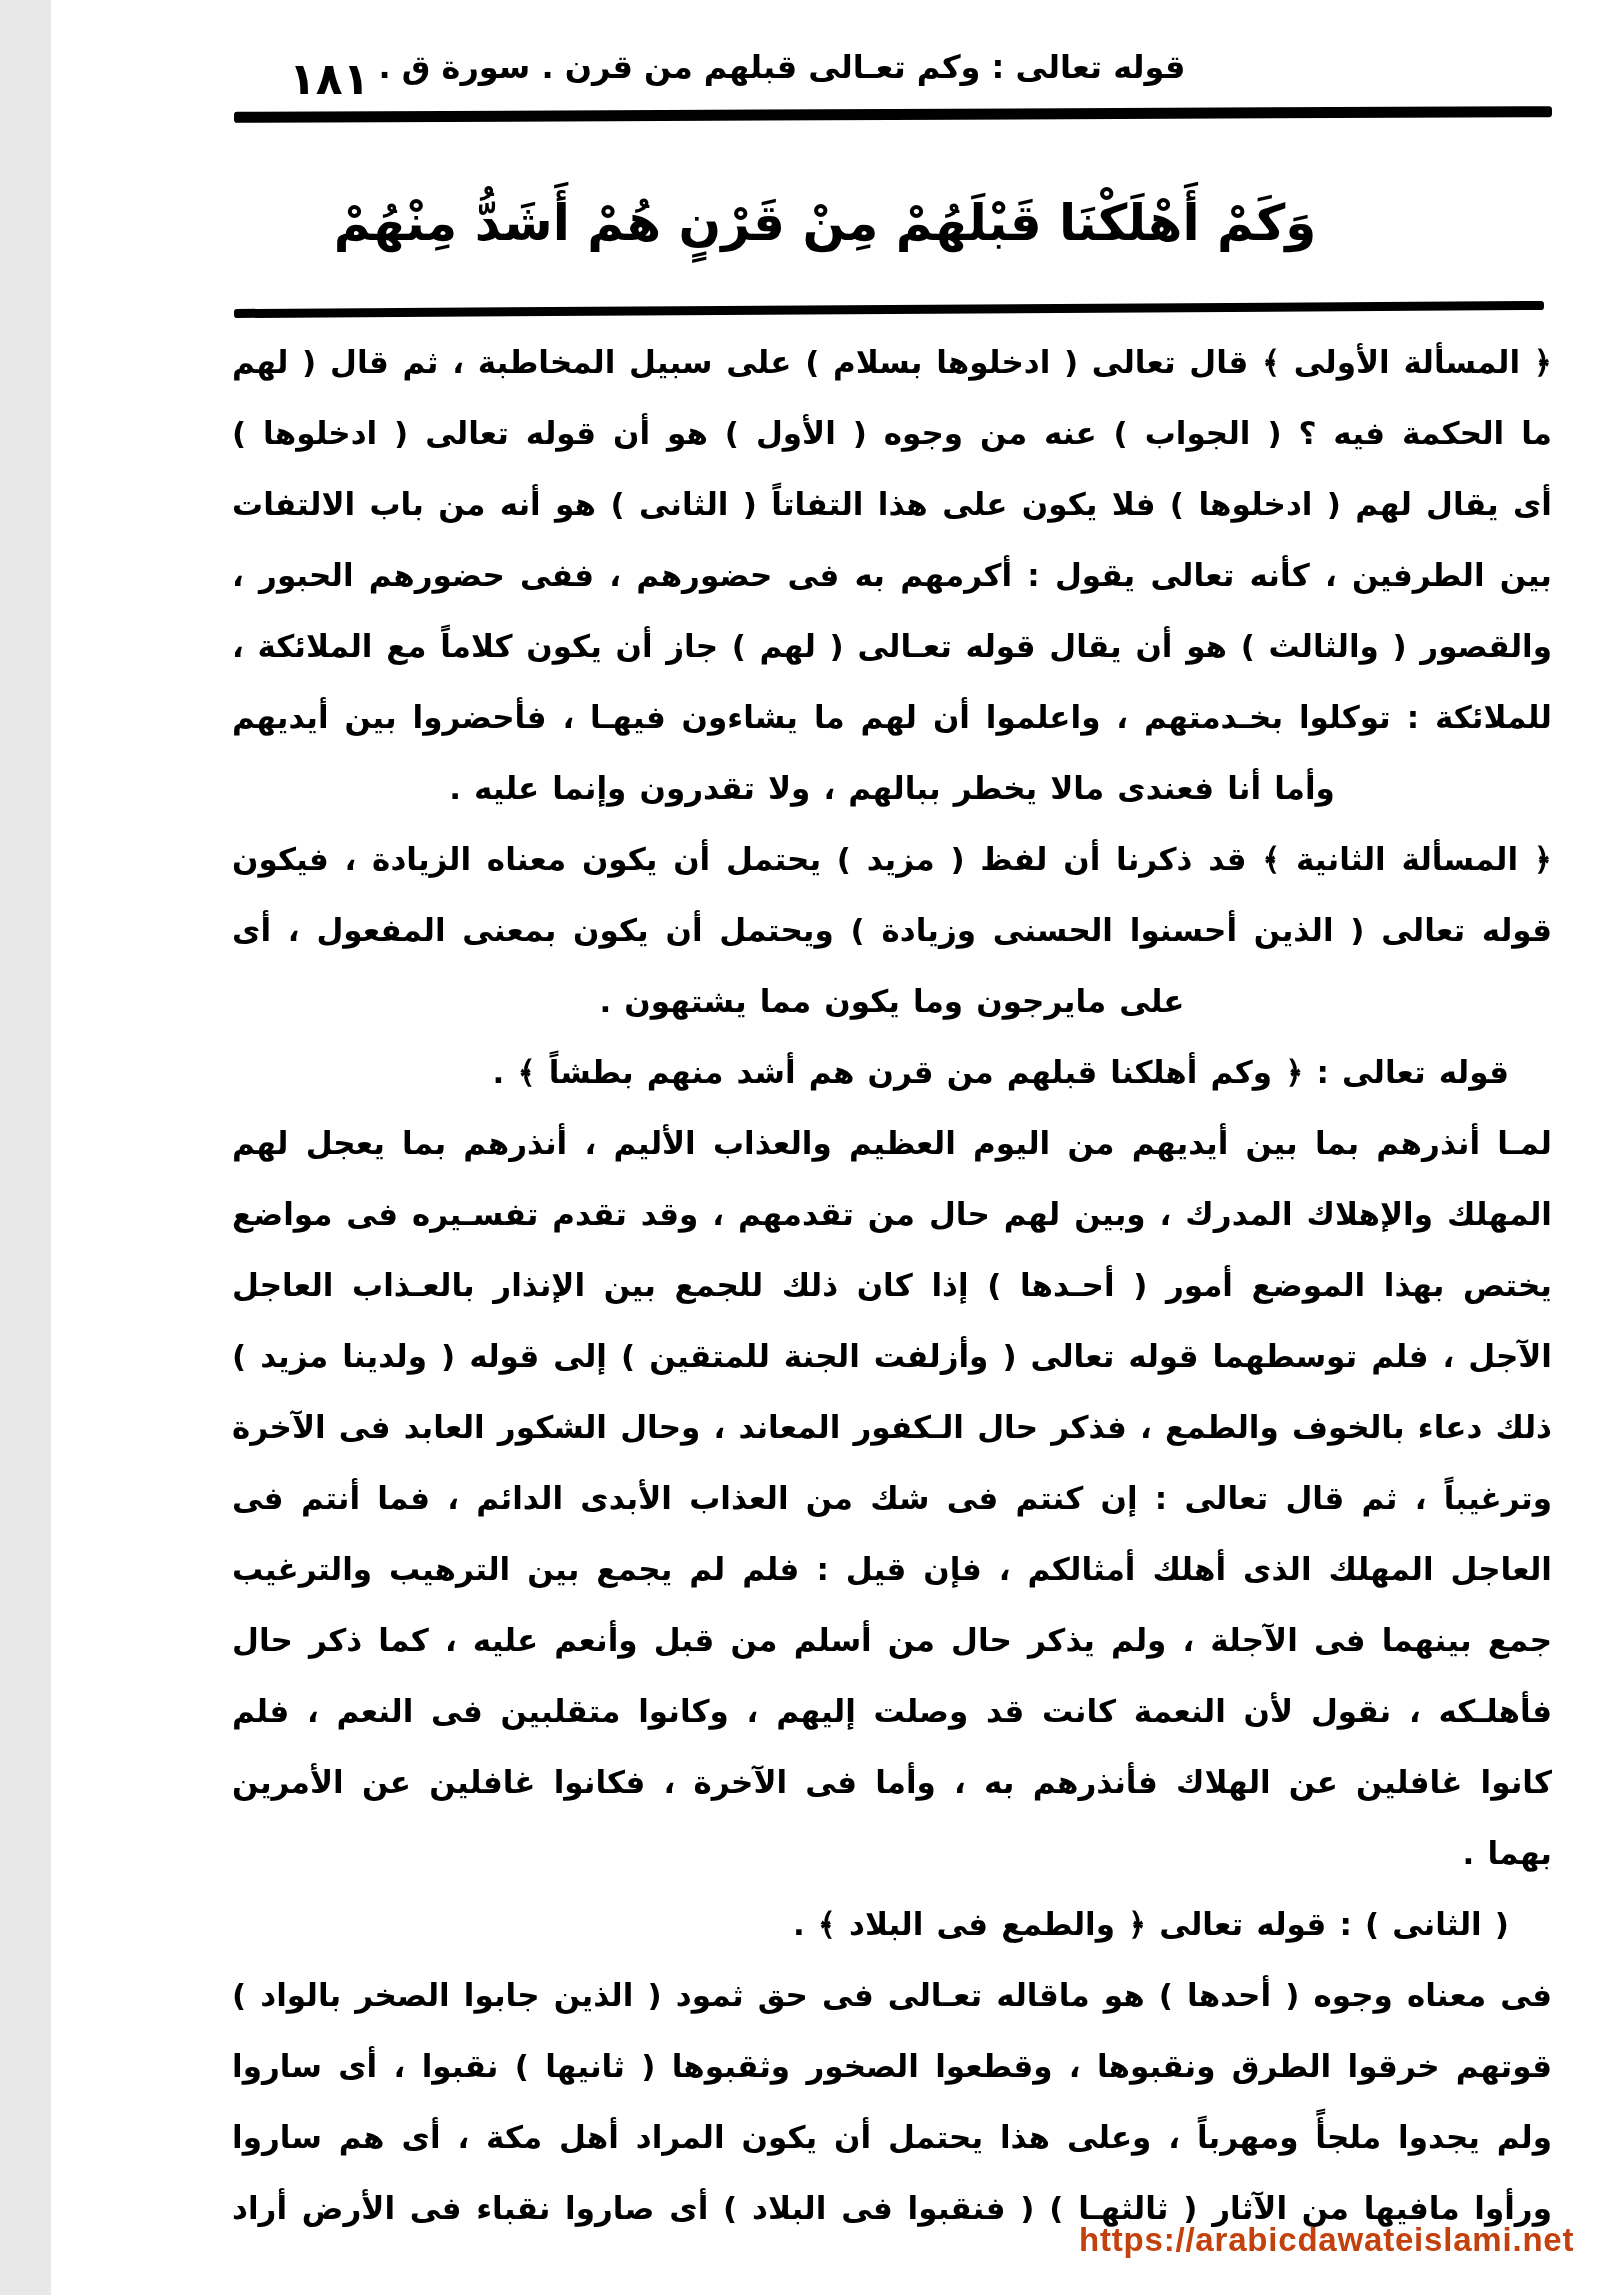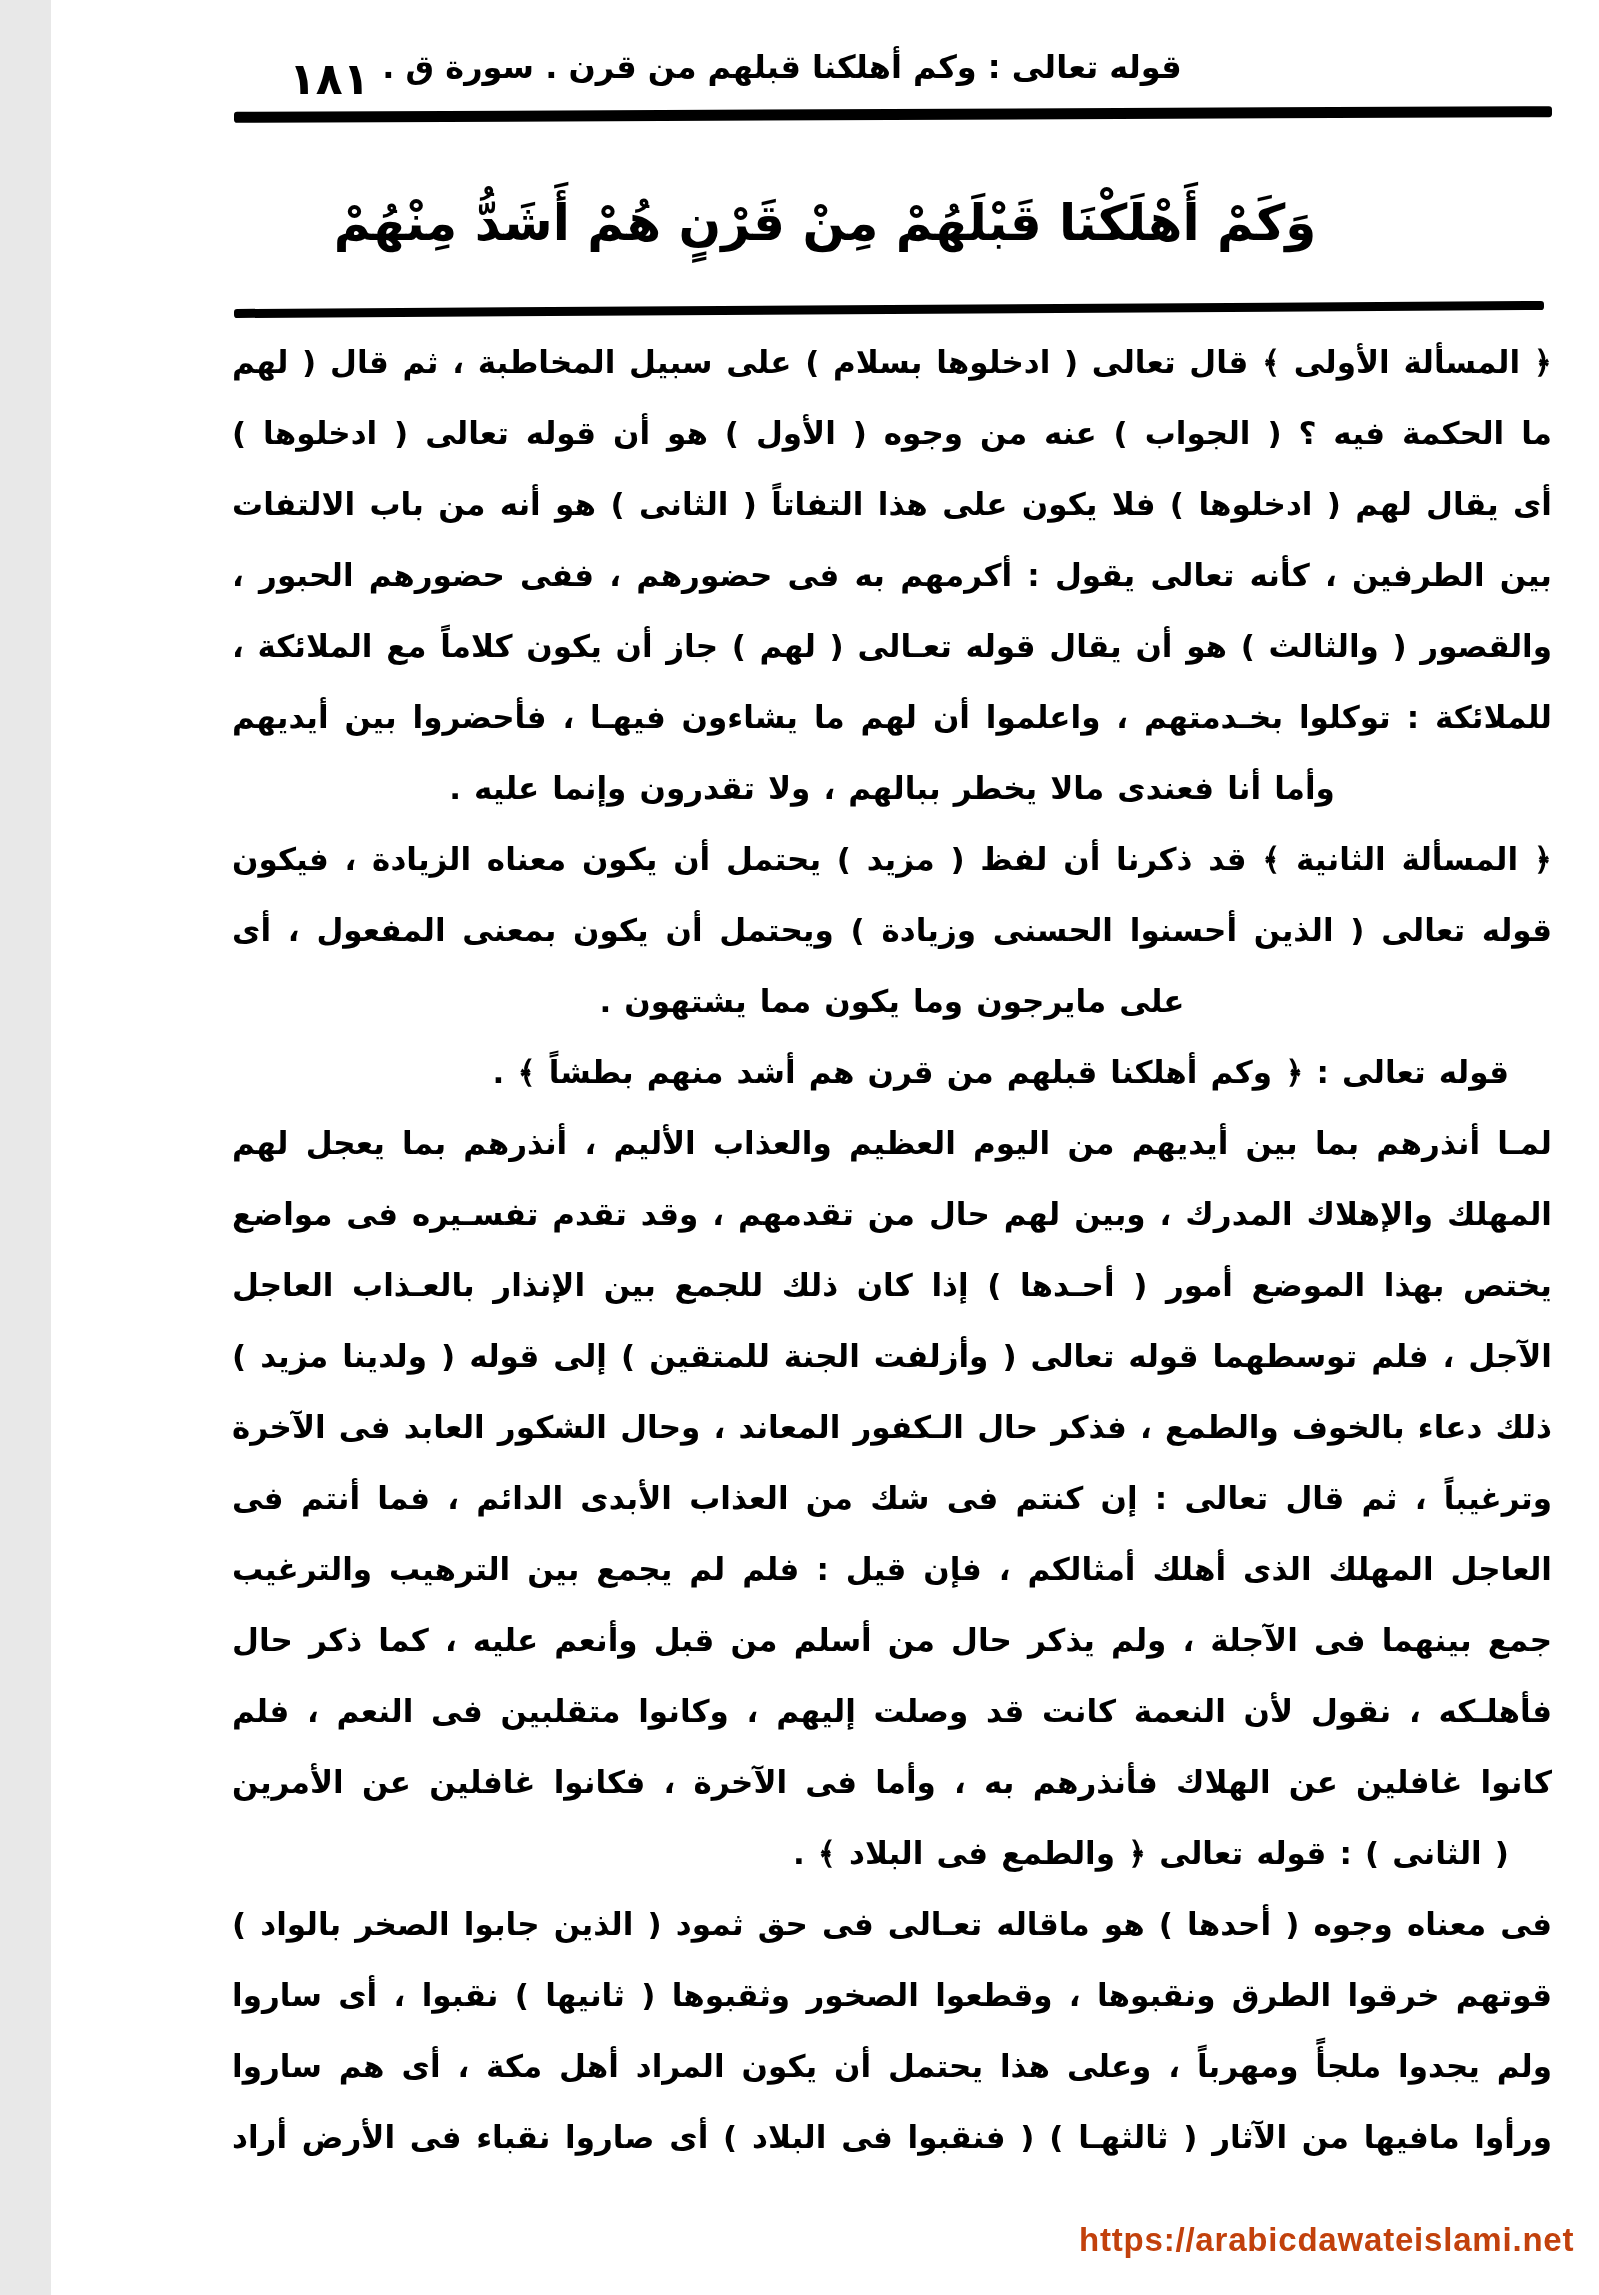--- a/index.html
+++ b/index.html
@@ -89,21 +89,21 @@
     direction: ltr;
   }
 </style>
 </head>
 <body>
 
 <div class="page" style="background: rgb(255, 255, 255); color: rgb(0, 0, 0);">
 
   <div class="pagenum">١٨١</div>
 
-  <div class="running-title">قوله تعالى : وكم أهلكنا قبلهم من قرن . سورة ق .</div>
+  <div class="running-title">قوله تعالى : وكم تعـالى قبلهم من قرن . سورة ق .</div>
 
   <div class="rule rule-top"></div>
 
   <div class="verse">
     <span>وَكَمْ أَهْلَكْنَا قَبْلَهُمْ مِنْ قَرْنٍ هُمْ أَشَدُّ مِنْهُمْ</span>
   </div>
 
   <div class="rule rule-verse"></div>
 
   <main class="body-block">
@@ -121,20 +121,21 @@
       <div class="line justify">لمـا أنذرهم بما بين أيديهم من اليوم العظيم والعذاب الأليم ، أنذرهم بما يعجل لهم من العـذاب</div>
       <div class="line justify">المهلك والإهلاك المدرك ، وبين لهم حال من تقدمهم ، وقد تقدم تفسـيره فى مواضع ، والذى</div>
       <div class="line justify">يختص بهذا الموضع أمور ( أحـدها ) إذا كان ذلك للجمع بين الإنذار بالعـذاب العاجل والعقاب</div>
       <div class="line justify">الآجل ، فلم توسطهما قوله تعالى ( وأزلفت الجنة للمتقين ) إلى قوله ( ولدينا مزيد ) نقول ليكون</div>
       <div class="line justify">ذلك دعاء بالخوف والطمع ، فذكر حال الـكفور المعاند ، وحال الشكور العابد فى الآخرة ترهيباً</div>
       <div class="line justify">وترغيباً ، ثم قال تعالى : إن كنتم فى شك من العذاب الأبدى الدائم ، فما أنتم فى ريب من العذاب</div>
       <div class="line justify">العاجل المهلك الذى أهلك أمثالكم ، فإن قيل : فلم لم يجمع بين الترهيب والترغيب فى العاجلة ، كما</div>
       <div class="line justify">جمع بينهما فى الآجلة ، ولم يذكر حال من أسلم من قبل وأنعم عليه ، كما ذكر حال من أشرك به</div>
       <div class="line justify">فأهلـكه ، نقول لأن النعمة كانت قد وصلت إليهم ، وكانوا متقلبين فى النعم ، فلم يذكرهم به ، وإنما</div>
       <div class="line justify">كانوا غافلين عن الهلاك فأنذرهم به ، وأما فى الآخرة ، فكانوا غافلين عن الأمرين جميعاً ، فأخبرهم</div>
+      <div class="line right">بهما .</div>
       <div class="line right rpad">( الثانى ) : قوله تعالى ﴿ والطمع فى البلاد ﴾ .</div>
       <div class="line justify">فى معناه وجوه ( أحدها ) هو ماقاله تعـالى فى حق ثمود ( الذين جابوا الصخر بالواد ) من</div>
       <div class="line justify">قوتهم خرقوا الطرق ونقبوها ، وقطعوا الصخور وثقبوها ( ثانيها ) نقبوا ، أى ساروا فى الأسفار</div>
       <div class="line justify">ولم يجدوا ملجأً ومهرباً ، وعلى هذا يحتمل أن يكون المراد أهل مكة ، أى هم ساروا فى الأسفار ،</div>
       <div class="line justify">ورأوا مافيها من الآثار ( ثالثهـا ) ( فنقبوا فى البلاد ) أى صاروا نقباء فى الأرض أراد ما أفادهم</div>
     </main>
 
   <div class="watermark" style="color: #c2410c;">https://arabicdawateislami.net</div>
 
 </div>

